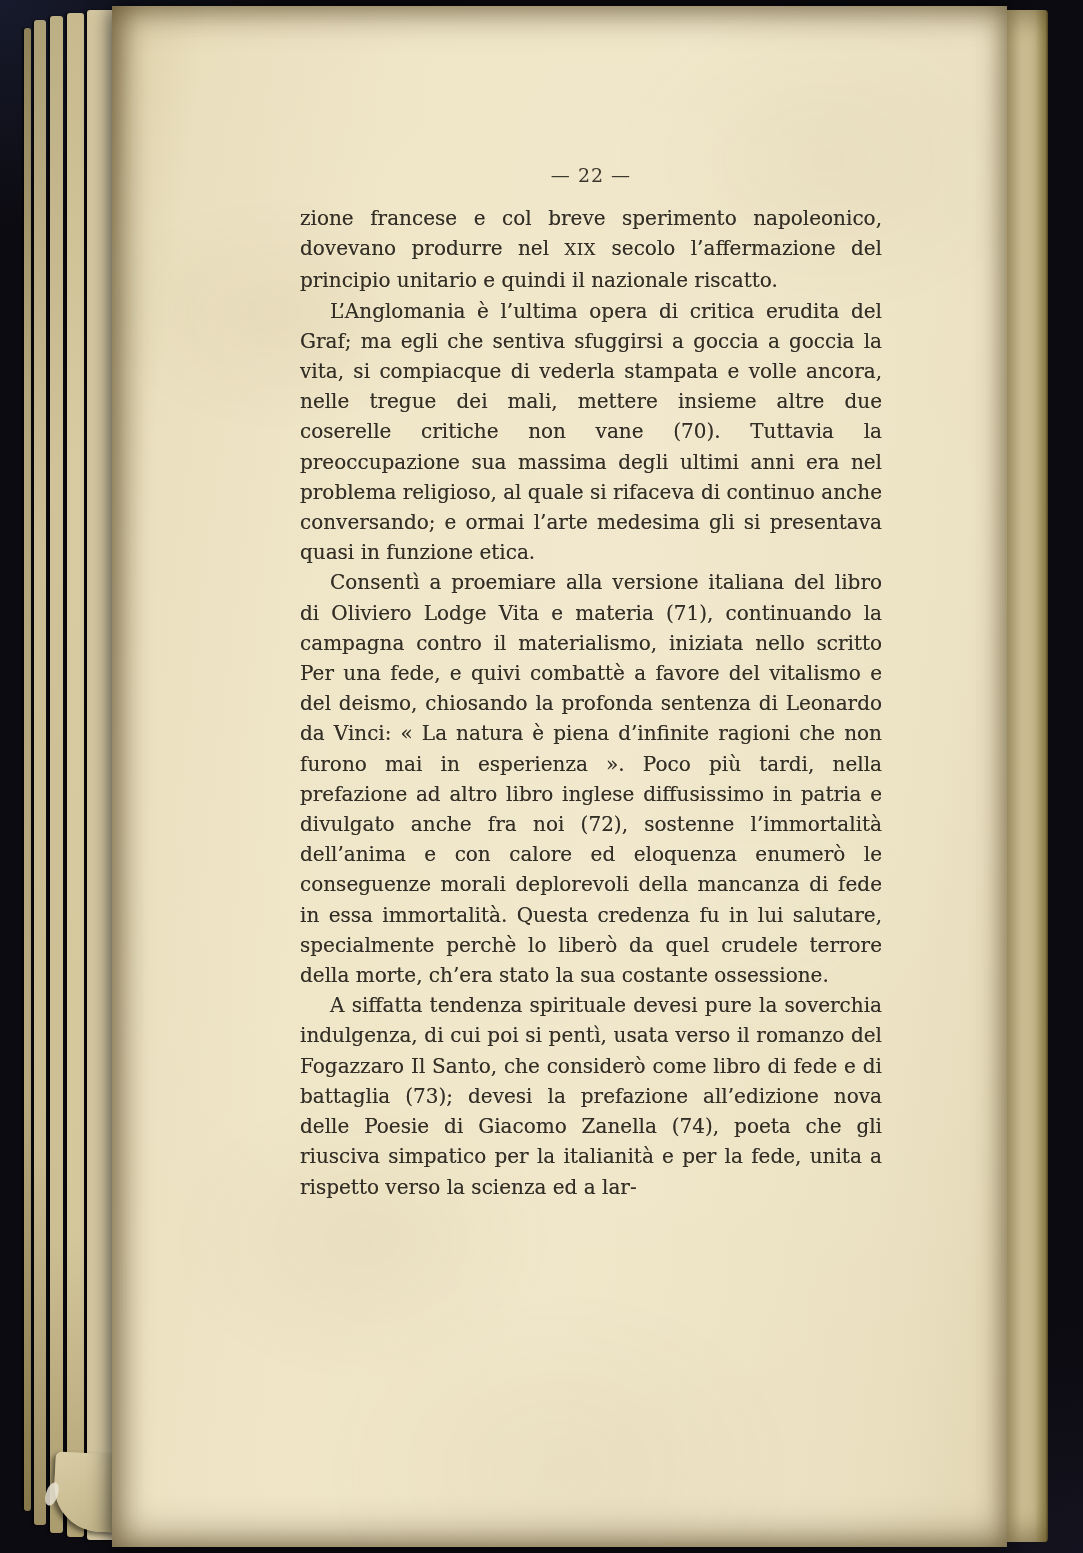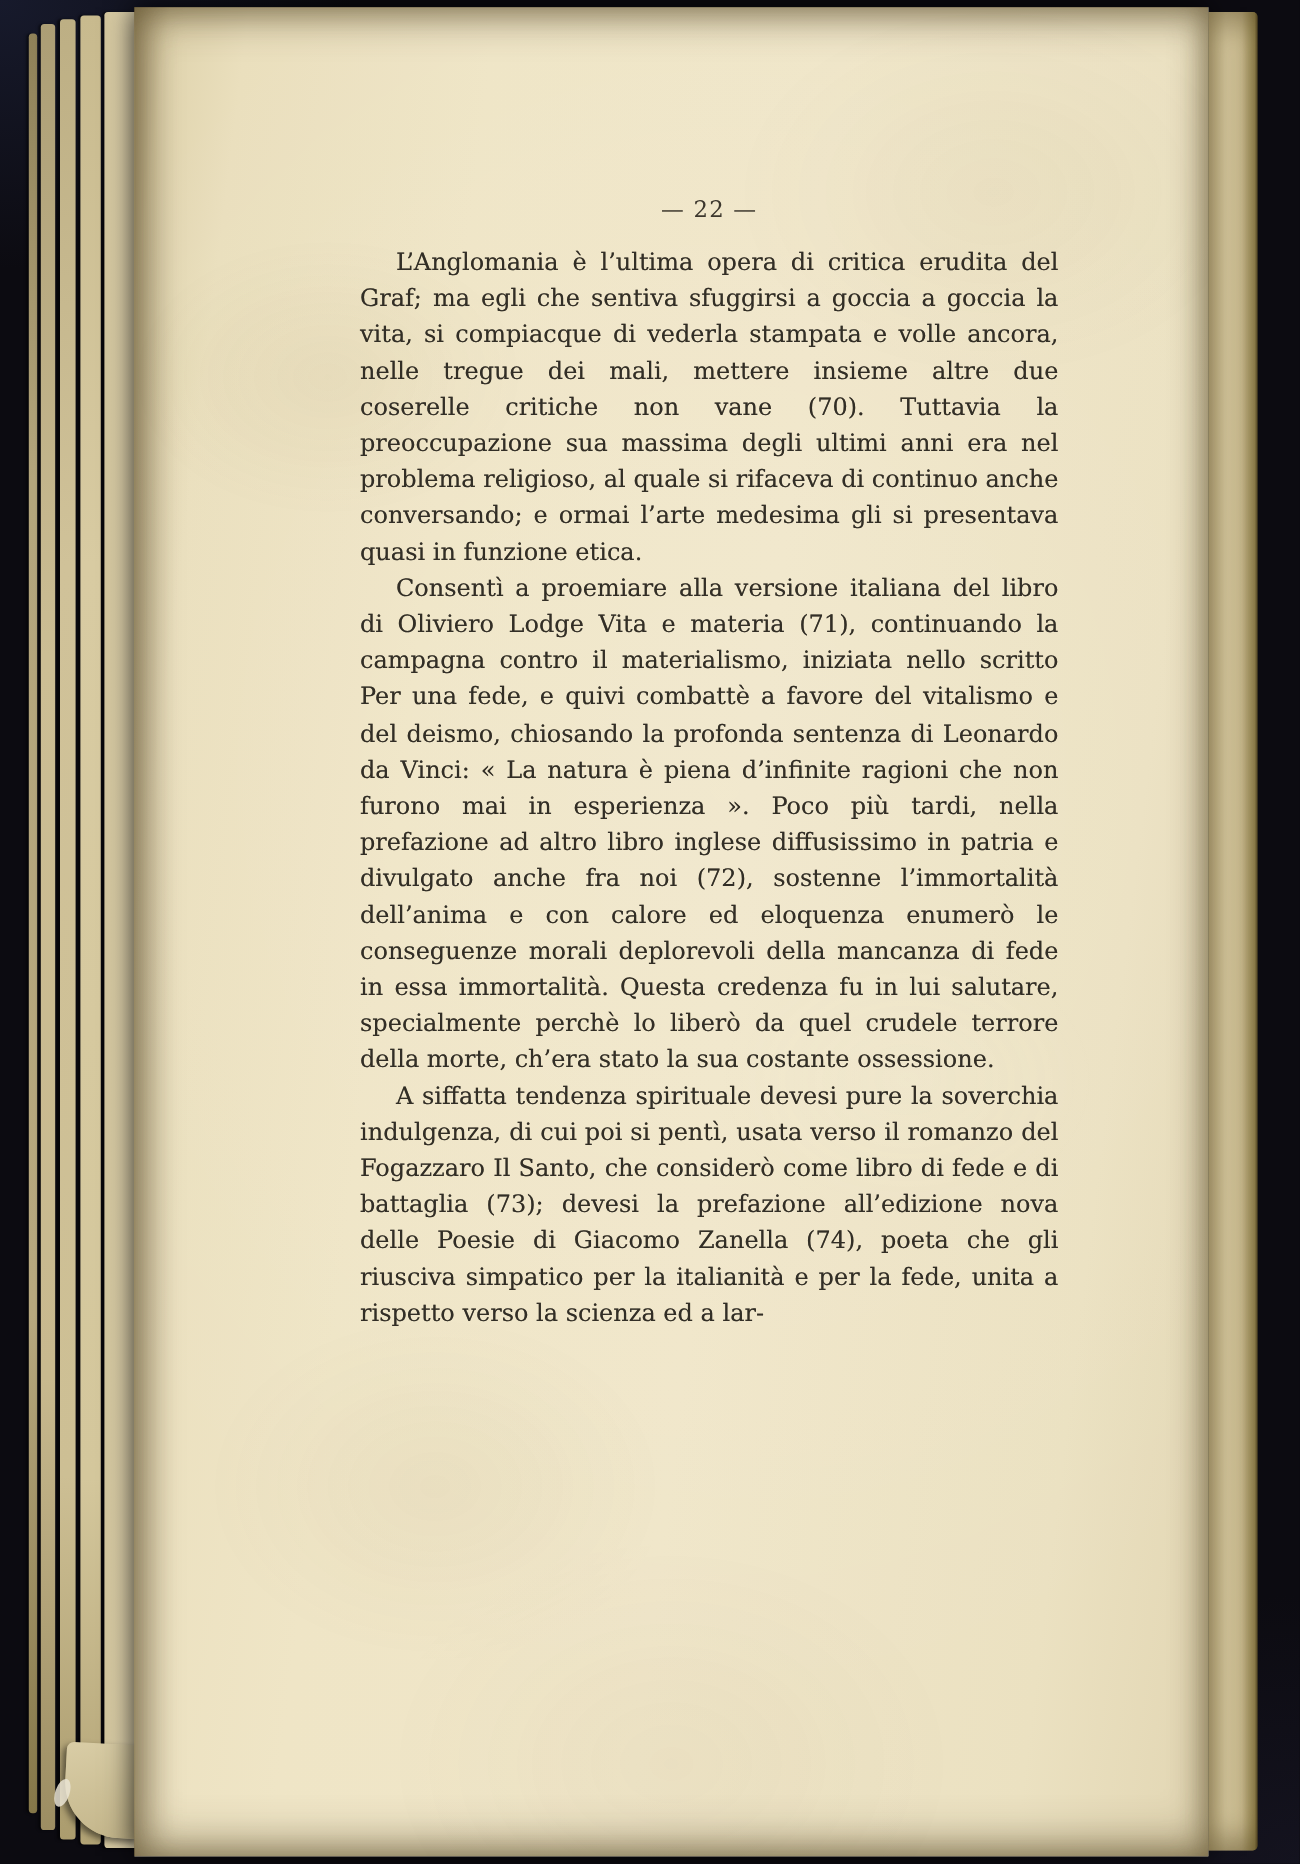--- a/index.html
+++ b/index.html
@@ -86,20 +86,21 @@
     <div class="corner-curl"></div>
   </div>
   <div class="speck"></div>
 
   <div class="page">
     <div class="mottle"></div>
 
     <div class="page-number">— 22 —</div>
 
     <div class="text-block">
+      <p class="cont"><span>zione francese e col breve sperimento napoleonico, dovevano produrre nel </span><span class="sc">XIX</span><span> secolo l’affermazione del principio unitario e quindi il nazionale riscatto.</span></p>
 
       <p><span>L’</span><span class="it">Anglomania</span><span> è l’ultima opera di critica erudita del Graf; ma egli che sentiva sfuggirsi a goccia a goccia la vita, si compiacque di vederla stampata e volle ancora, nelle tregue dei mali, mettere insieme altre due coserelle critiche non vane (70). Tuttavia la preoccupazione sua massima degli ultimi anni era nel problema religioso, al quale si rifaceva di continuo anche conversando; e ormai l’arte medesima gli si presentava quasi in funzione etica.</span></p>
 
       <p><span>Consentì a proemiare alla versione italiana del libro di Oliviero Lodge </span><span class="it">Vita e materia</span><span> (71), continuando la campagna contro il materialismo, iniziata nello scritto </span><span class="it">Per una fede</span><span>, e quivi combattè a favore del vitalismo e del deismo, chiosando la profonda sentenza di Leonardo da Vinci: « La natura è piena d’infinite ragioni che non furono mai in esperienza ». Poco più tardi, nella prefazione ad altro libro inglese diffusissimo in patria e divulgato anche fra noi (72), sostenne l’immortalità dell’anima e con calore ed eloquenza enumerò le conseguenze morali deplorevoli della mancanza di fede in essa immortalità. Questa credenza fu in lui salutare, specialmente perchè lo liberò da quel crudele terrore della morte, ch’era stato la sua costante ossessione.</span></p>
 
       <p><span>A siffatta tendenza spirituale devesi pure la soverchia indulgenza, di cui poi si pentì, usata verso il romanzo del Fogazzaro </span><span class="it">Il Santo</span><span>, che considerò come libro di fede e di battaglia (73); devesi la prefazione all’edizione nova delle </span><span class="it">Poesie di Giacomo Zanella</span><span> (74), poeta che gli riusciva simpatico per la italianità e per la fede, unita a rispetto verso la scienza ed a lar-</span></p>
     </div>
   </div>
 
   <div class="next-edge"></div>

